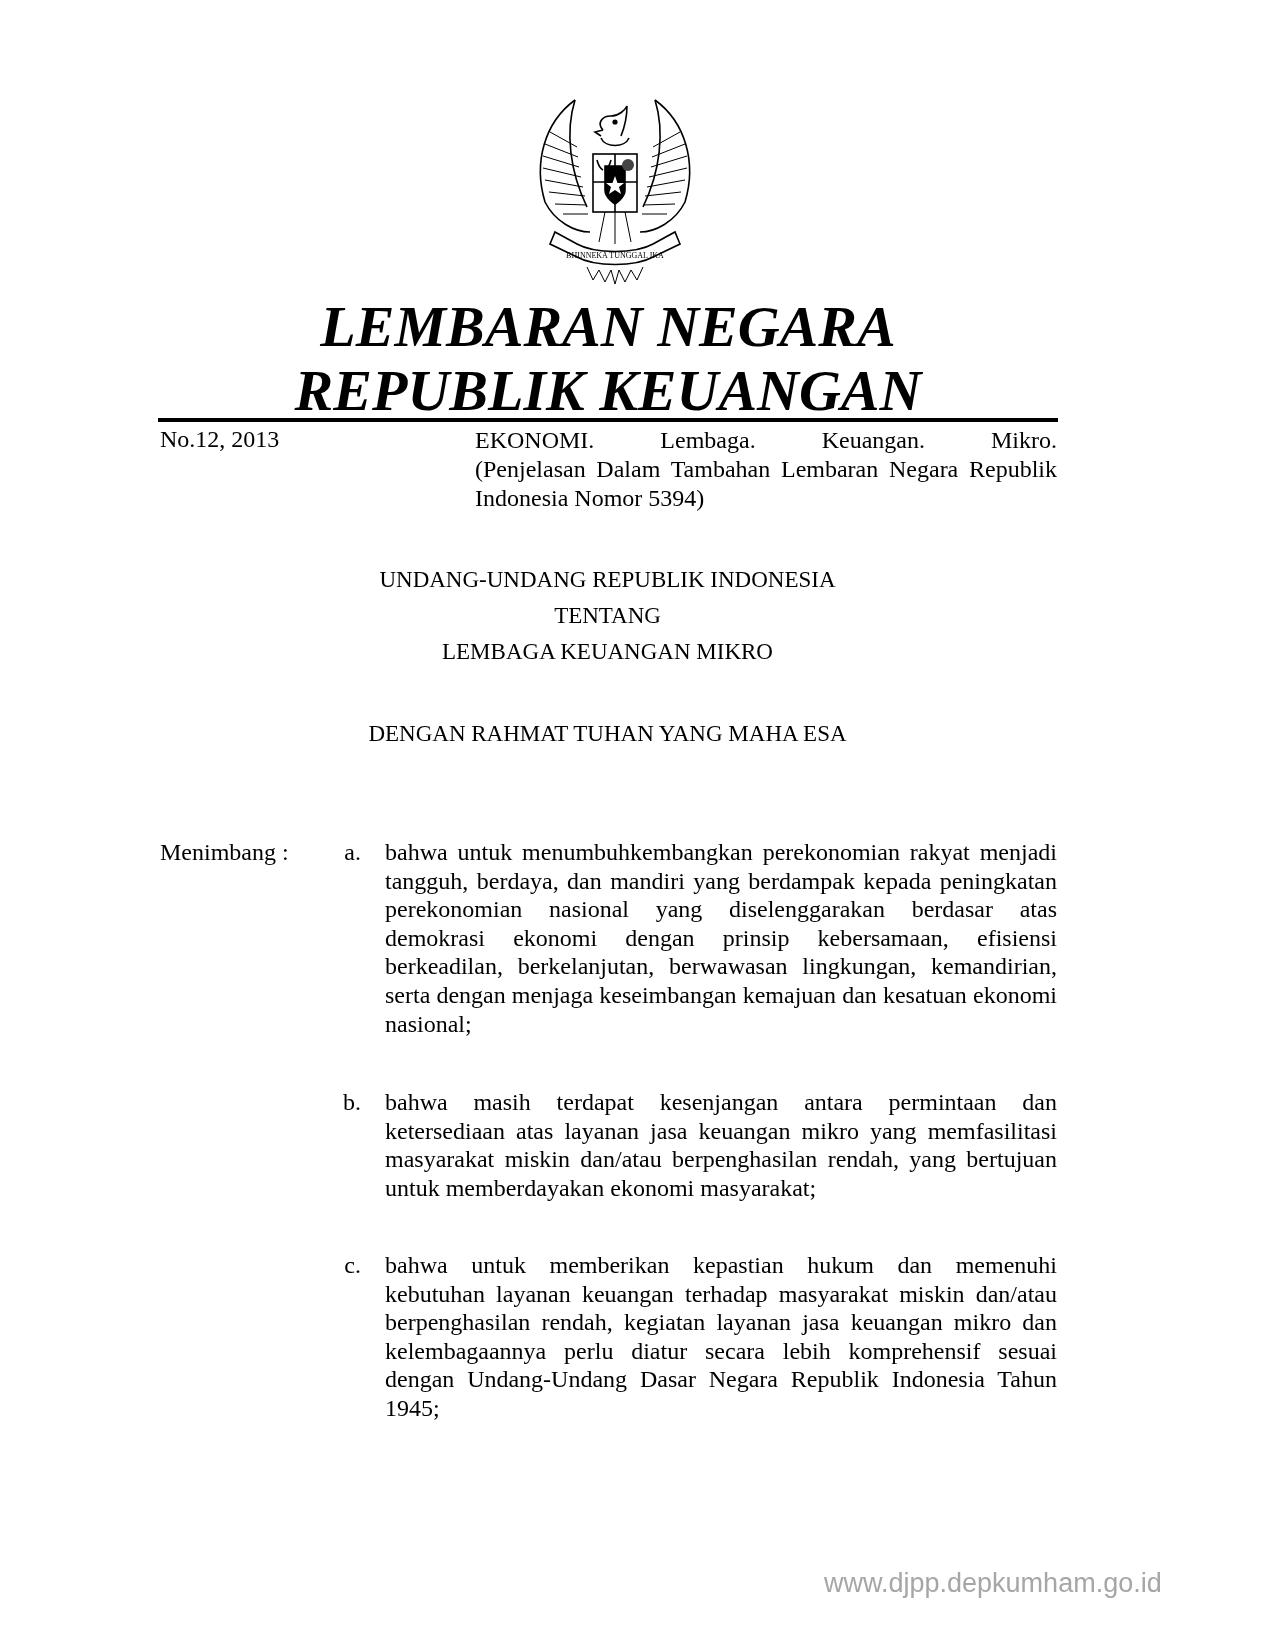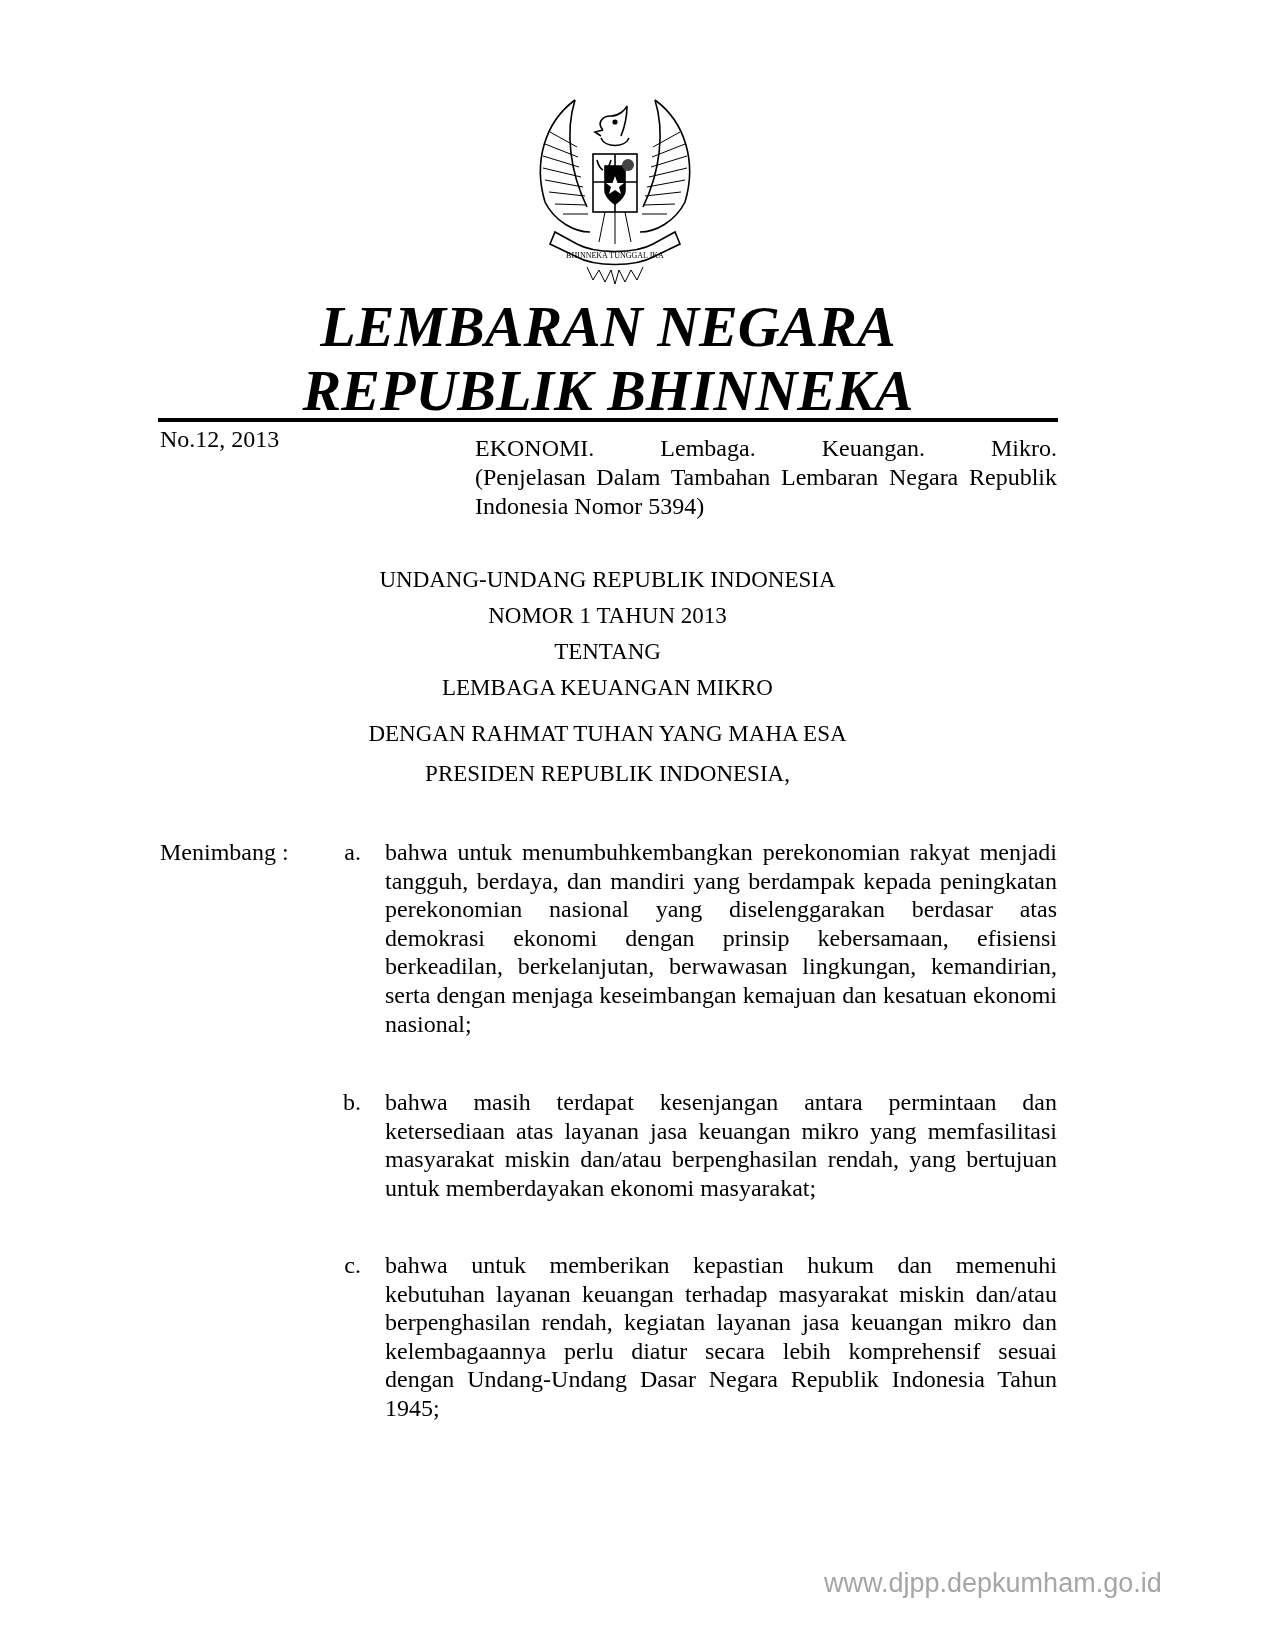--- a/index.html
+++ b/index.html
@@ -6,21 +6,21 @@
   body { width: 1275px; height: 1650px; position: relative; overflow: hidden;
          font-family: "Liberation Serif", "DejaVu Serif", serif; color: #000; }
   .emblem { position: absolute; left: 515px; top: 92px; width: 200px; height: 195px; }
   .masthead { position: absolute; left: 158px; width: 900px; text-align: center;
               font-weight: bold; font-size: 58px; letter-spacing: 0px; line-height: 1; font-style: italic; }
   .mh1 { top: 298px; }
   .mh2 { top: 362px; }
   .rule { position: absolute; left: 158px; top: 418px; width: 900px; height: 4px; background: #000; }
   .meta-no { position: absolute; left: 160px; top: 426px; font-size: 24px; }
   .meta-desc { position: absolute; left: 475px; top: 426px; width: 582px; font-size: 24px;
-               line-height: 29px; text-align: justify; margin-top: 8px; }
+               line-height: 29px; text-align: justify; }
   .meta-desc .l1 { display: flex; justify-content: space-between; }
   .title-block { position: absolute; left: 300px; width: 615px; text-align: center; font-size: 23px; }
   .tb1 { top: 562px; line-height: 36px; text-align: center; }
   .tb2 { top: 714px; line-height: 40px; }
   .consid { position: absolute; left: 160px; top: 838px; width: 897px; font-size: 24px; line-height: 28.6px; }
   .c-label { position: absolute; left: 0; top: 0; }
   .item { position: absolute; left: 165px; width: 732px; }
   .item .mark { position: absolute; left: 0; top: 0; width: 36px; text-align: right; }
   .item .text { margin-left: 60px; text-align: justify; text-align-last: left; }
   .item-a { top: 0; }
@@ -76,44 +76,42 @@
 
     <path d="M90 120 L84 150 M100 120 L100 152 M110 120 L116 150" stroke-width="1"></path>
 
     <path d="M40 140 L62 152 C80 162 120 162 138 152 L160 140 L165 152 L138 165 C120 175 80 175 62 165 L35 152 Z" fill="#fff"></path>
     <text x="100" y="166" font-size="8" text-anchor="middle" fill="#000" stroke="none" font-family="Liberation Serif, serif">BHINNEKA TUNGGAL IKA</text>
     <path d="M72 175 L78 188 L84 178 L90 190 L96 178 L100 192 L104 178 L110 190 L116 178 L122 188 L128 175" stroke-width="1"></path>
   </svg>
 </div>
 
 <div class="masthead mh1">LEMBARAN NEGARA</div>
-<div class="masthead mh2">REPUBLIK BHINNEKA</div>
+<div class="masthead mh2">REPUBLIK KEUANGAN</div>
 <div class="rule"></div>
 
 <div class="meta-no">No.12, 2013</div>
 <div class="meta-desc">
   <div class="l1">
     <span>EKONOMI.</span>
     <span>Lembaga.</span>
     <span>Keuangan.</span>
     <span>Mikro.</span>
   </div>
   <div style="text-align:justify;text-align-last:left;">(Penjelasan Dalam Tambahan Lembaran Negara Republik Indonesia Nomor 5394)</div>
 </div>
 
 <div class="title-block tb1">
   <div>UNDANG-UNDANG REPUBLIK INDONESIA</div>
-  <div>NOMOR 1 TAHUN 2013</div>
   <div>TENTANG</div>
   <div>LEMBAGA KEUANGAN MIKRO</div>
 </div>
 
 <div class="title-block tb2">
   <div>DENGAN RAHMAT TUHAN YANG MAHA ESA</div>
-  <div>PRESIDEN REPUBLIK INDONESIA,</div>
 </div>
 
 <div class="consid">
   <div class="c-label">Menimbang :</div>
 
   <div class="item item-a">
     <span class="mark">a.</span>
     <div class="text">bahwa untuk menumbuhkembangkan perekonomian rakyat menjadi tangguh, berdaya, dan mandiri yang berdampak kepada peningkatan perekonomian nasional yang diselenggarakan berdasar atas demokrasi ekonomi dengan prinsip kebersamaan, efisiensi berkeadilan, berkelanjutan, berwawasan lingkungan, kemandirian, serta dengan menjaga keseimbangan kemajuan dan kesatuan ekonomi nasional;</div>
   </div>
 

